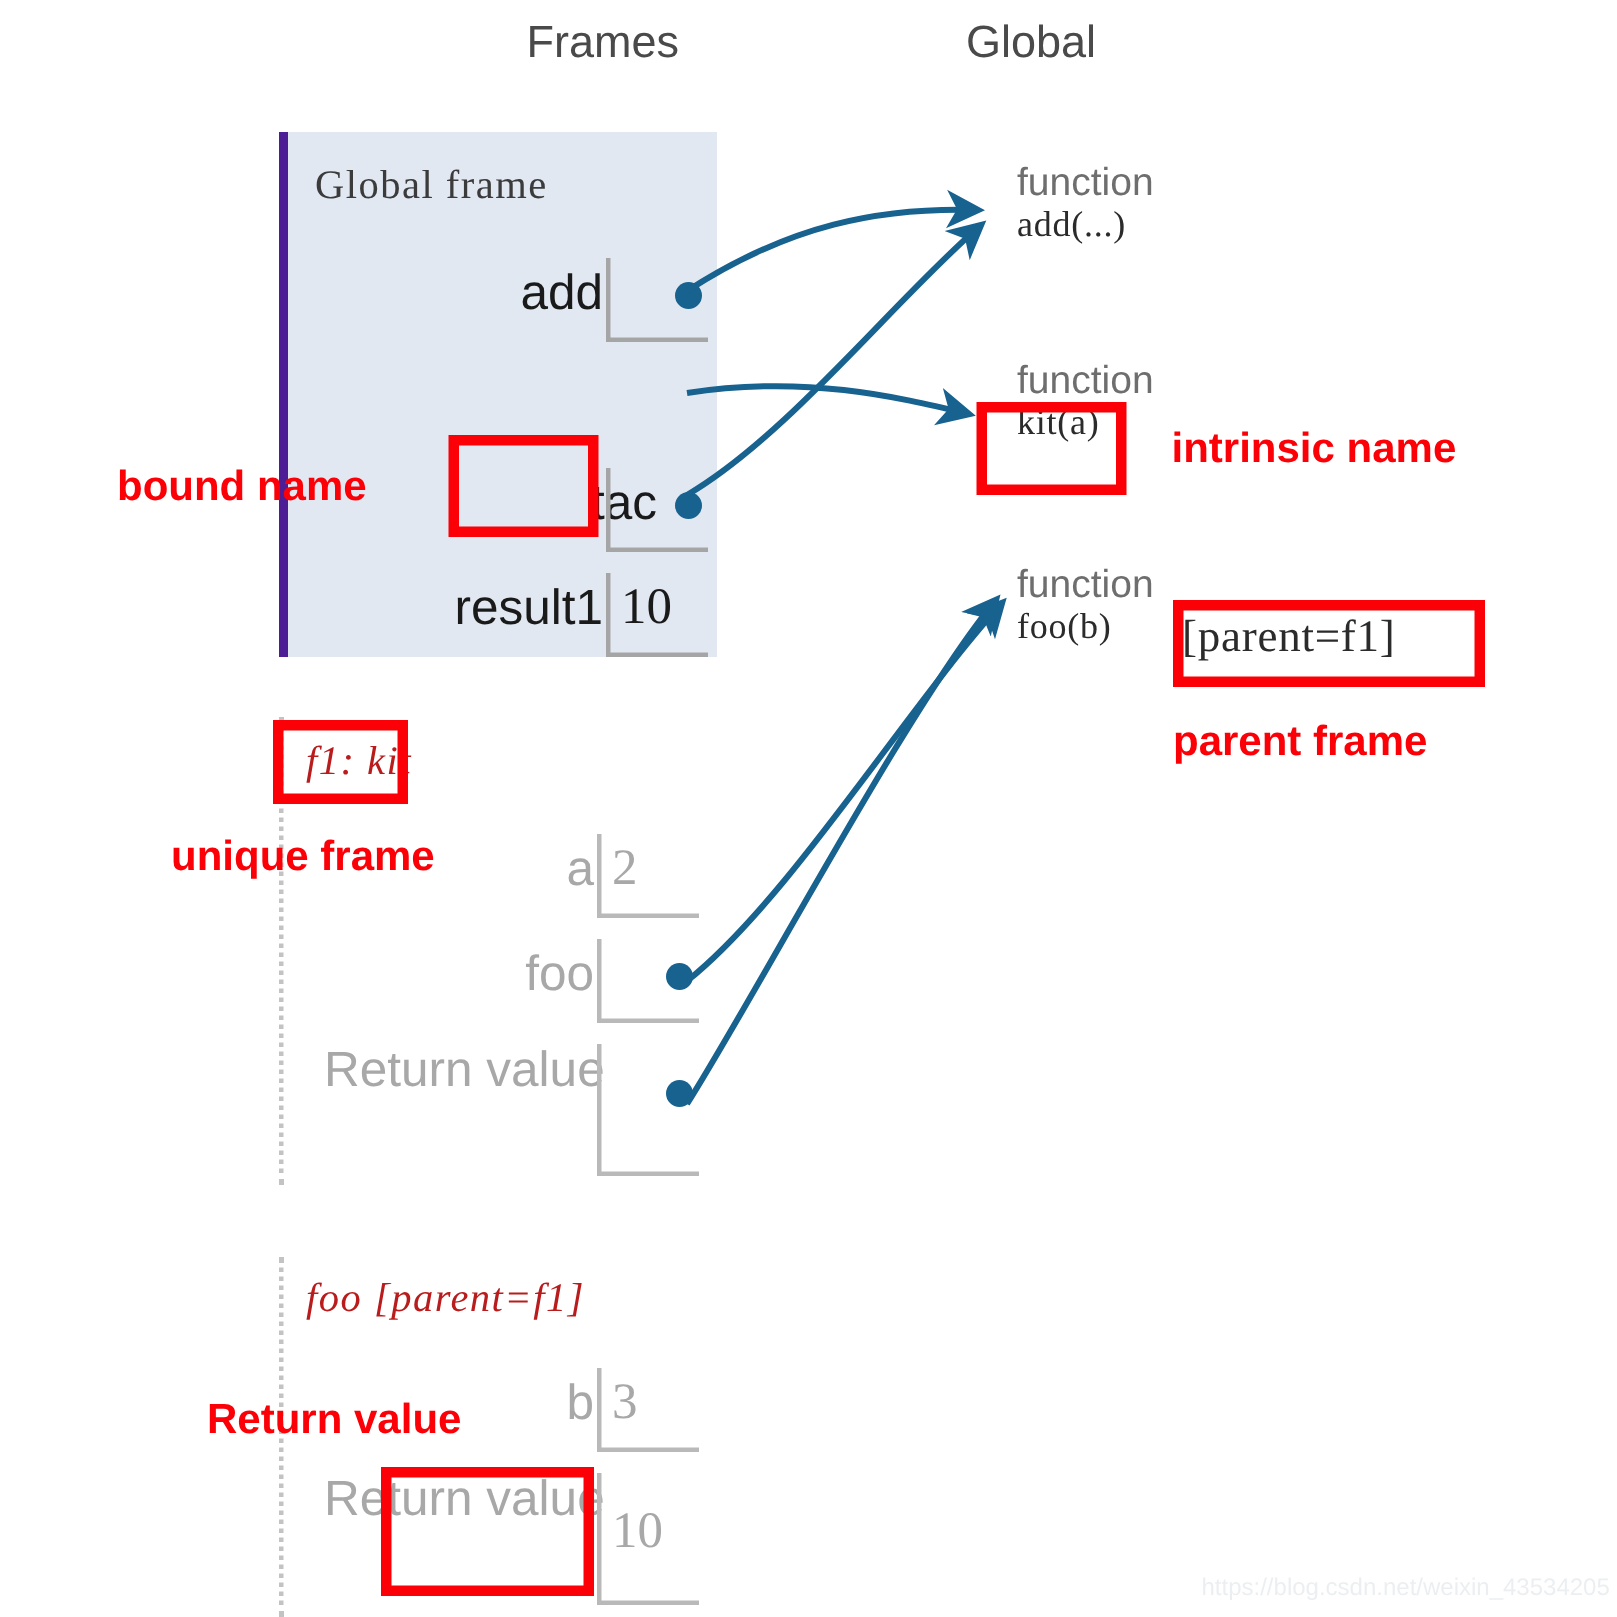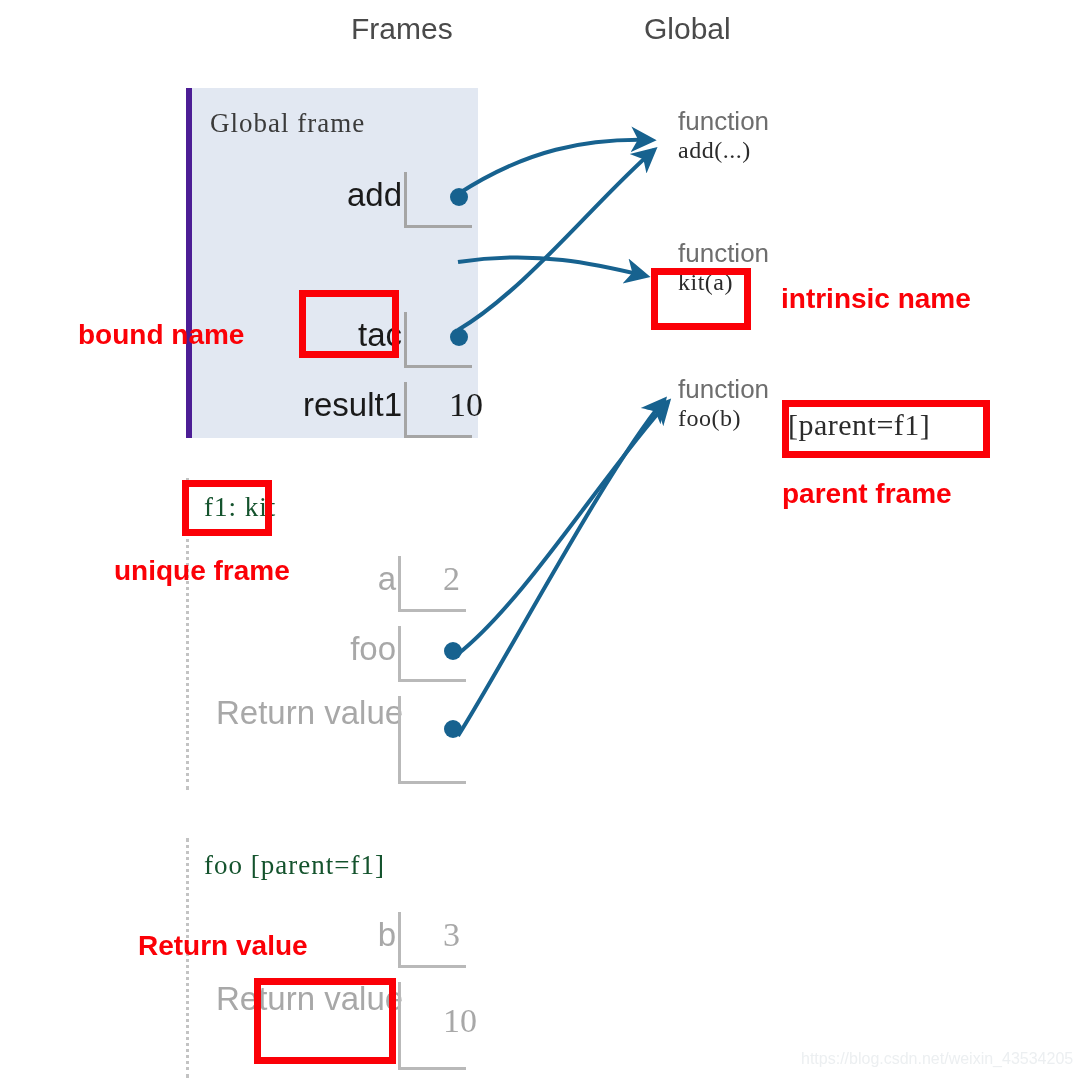--- a/index.html
+++ b/index.html
@@ -63,34 +63,33 @@
     border-left:3px solid #a5a5a5;
     border-bottom:3px solid #a5a5a5;
     box-sizing:border-box;
   }
   .row-value{
     position:absolute;
     font-family:"Liberation Serif", serif;
     font-size:34px;
     color:#1a1a1a;
     white-space:nowrap;
-    margin-left:35px;
   }
   .dot{
     position:absolute;
     width:18px;height:18px;
     border-radius:50%;
     background:#17628f;
   }
 
   
   .faded .row-name{color:#a8a8a8;}
   .faded .row-value{color:#a8a8a8;}
   .faded .row-box{border-color:#b9b9b9;}
-  .faded .frame-title{color:#14532d;}
+  .faded .frame-title{color:#b91c1c;font-style:italic;}
 
   .dotted-spine{
     position:absolute;
     border-left:3px dotted #c3c3c3;
   }
 
   
   .obj{
     position:absolute;
     white-space:nowrap;
@@ -152,21 +151,21 @@
   <div id="global-frame">
     <div class="frame-title" id="global-frame-title">Global frame</div>
 
     <div class="row" style="left:0px;top:84px;width:292px;">
       <div class="row-name" style="right:82px;top:6px;">add</div>
       <div class="row-box" style="left:212px;top:0px;width:68px;height:56px;"></div>
       <div class="dot" style="left:258px;top:16px;"></div>
     </div>
 
 
-    <div class="row" style="left:0px;top:224px;width:292px;">
+    <div class="row" style="left:0px;top:224px;width:292px;padding-left:36px;">
       <div class="row-name" style="right:82px;top:6px;">tac</div>
       <div class="row-box" style="left:212px;top:0px;width:68px;height:56px;"></div>
       <div class="dot" style="left:258px;top:16px;"></div>
     </div>
 
     <div class="row" style="left:0px;top:294px;width:292px;">
       <div class="row-name" style="right:82px;top:6px;">result1</div>
       <div class="row-box" style="left:212px;top:0px;width:68px;height:56px;"></div>
       <div class="row-value" style="left:222px;top:4px;">10</div>
     </div>
@@ -242,21 +241,21 @@
     <path d="M 452 262 C 530 250 590 264 640 276" fill="none" stroke="#17628f" stroke-width="4" marker-end="url(#ah)"></path>
 
     <path d="M 452 330 C 520 290 590 200 648 150" fill="none" stroke="#17628f" stroke-width="4" marker-end="url(#ah)"></path>
 
     <path d="M 452 654 C 520 600 600 470 662 402" fill="none" stroke="#17628f" stroke-width="4" marker-end="url(#ah)"></path>
 
     <path d="M 452 736 C 500 660 600 470 658 400" fill="none" stroke="#17628f" stroke-width="4" marker-end="url(#ah)"></path>
   </svg>
 
   <div class="red-box" style="left:293px;top:290px;width:100px;height:68px;"></div>
-  <div class="red-label" style="left:72px;top:308px;margin-top:11px;">bound name</div>
+  <div class="red-label" style="left:72px;top:308px;">bound name</div>
 
   <div class="red-box" style="left:645px;top:268px;width:100px;height:62px;"></div>
   <div class="red-label" style="left:775px;top:283px;">intrinsic name</div>
 
   <div class="red-box" style="left:776px;top:400px;width:208px;height:58px;"></div>
   <div class="red-label" style="left:776px;top:478px;">parent frame</div>
 
   <div class="red-box" style="left:176px;top:480px;width:90px;height:56px;"></div>
   <div class="red-label" style="left:108px;top:555px;">unique frame</div>
 

